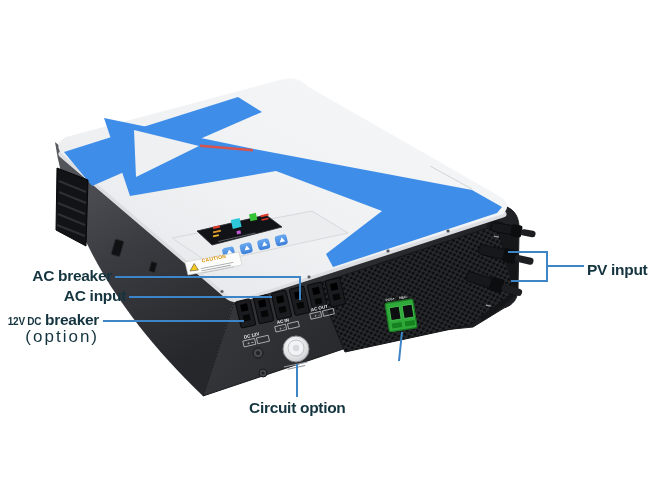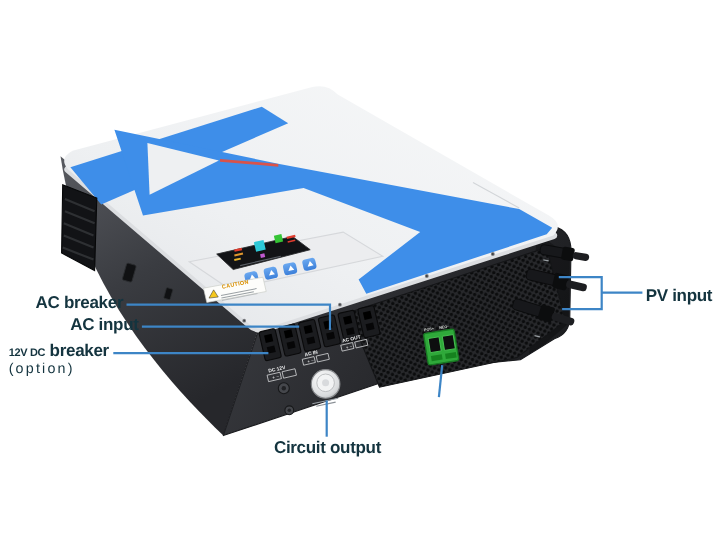--- a/index.html
+++ b/index.html
@@ -2,21 +2,21 @@
 <html><head>
 <meta charset="utf-8">
 <style>
   html,body{margin:0;padding:0;background:#ffffff;}
   #stage{position:relative;width:650px;height:500px;background:#ffffff;overflow:hidden;
          font-family:"Liberation Sans","DejaVu Sans",sans-serif;}
   #scene{position:absolute;left:0;top:0;}
   .callout{position:absolute;color:#14343F;font-weight:bold;font-size:15.5px;
            letter-spacing:-0.3px;white-space:nowrap;line-height:1.05;}
   .callout .small{font-size:10px;}
-  .option-line{font-weight:normal;font-size:13px;letter-spacing:2px;text-align:left;}
+  .option-line{font-weight:normal;font-size:17px;letter-spacing:2px;text-align:right;}
   .ra{text-align:right;}
 </style>
 </head>
 <body>
 
 <div id="stage">
 
 <svg id="scene" width="650" height="500" viewBox="0 0 650 500">
   <defs>
     <linearGradient id="topGrad" x1="1" y1="0" x2="0" y2="1">
@@ -257,18 +257,18 @@
 </svg>
 
 <div class="callout ra" style="right:538px; top:268px;">AC breaker</div>
 
 <div class="callout ra" style="right:524px; top:288px;margin-left:41px;">AC input</div>
 
 <div class="callout ra" style="right:551px; top:312px;"><span class="small">12V DC</span><span> breaker</span>
   <div class="option-line">(option)</div>
 </div>
 
-<div class="callout" style="left:249px; top:400px;">Circuit output</div>
+<div class="callout" style="left:249px; top:400px;">Circuit option</div>
 
 
 <div class="callout" style="left:587px; top:262px;">PV input</div>
 
 </div>
 
 </body></html>

